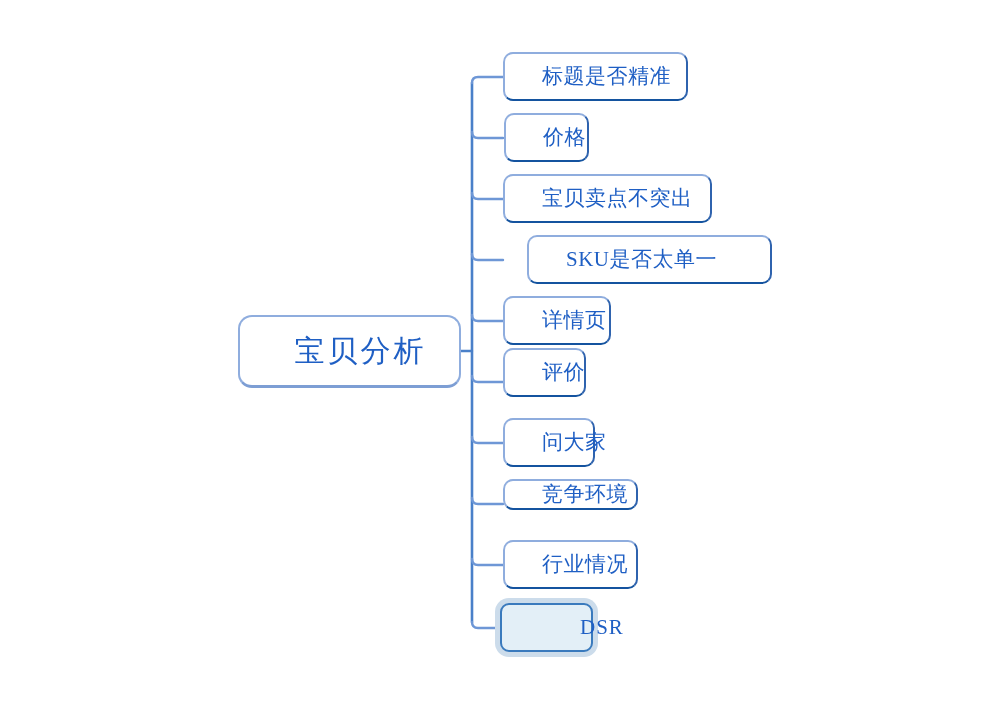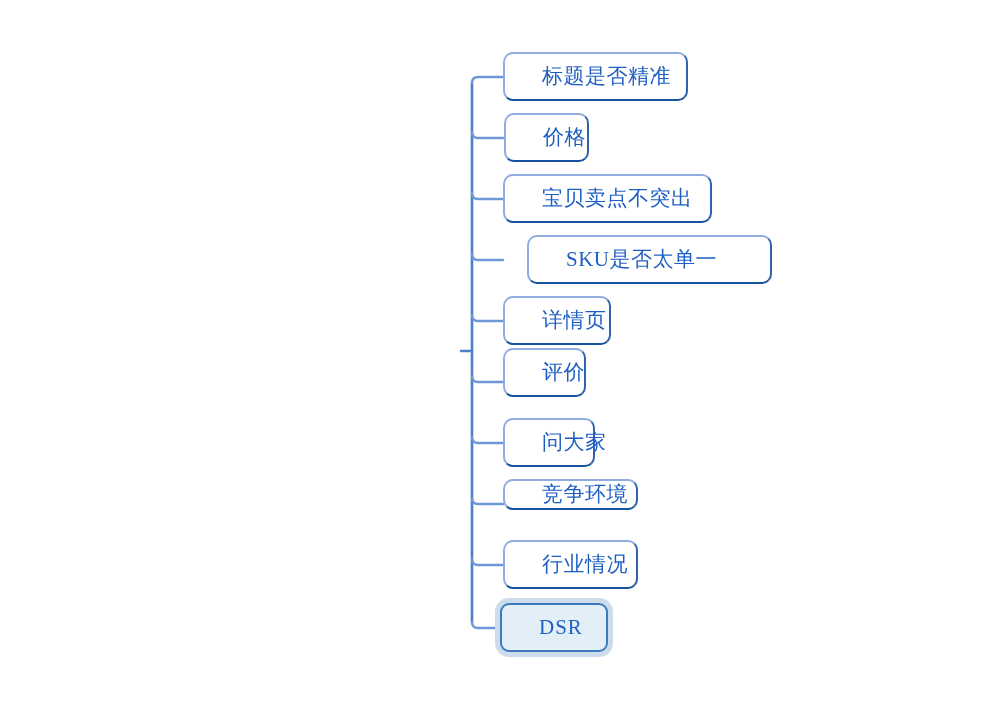--- a/index.html
+++ b/index.html
@@ -106,20 +106,23 @@
       <path d="M472,254 Q472,260 478,260 L503,260"></path>
       <path d="M472,315 Q472,321 478,321 L503,321"></path>
       <path d="M472,376 Q472,382 478,382 L503,382"></path>
       <path d="M472,437 Q472,443 478,443 L503,443"></path>
       <path d="M472,498 Q472,504 478,504 L503,504"></path>
       <path d="M472,559 Q472,565 478,565 L503,565"></path>
       <path d="M472,622 Q472,628 478,628 L500,628"></path>
     </g>
   </svg>
 
+  <div class="node root" id="root-node" style="left: 238px; top: 315px; width: 223px; height: 73px;">
+    <span class="label">宝贝分析</span>
+  </div>
 
   <div id="children-host">
       <div class="node leaf" style="left: 503px; top: 52px; width: 185px; height: 49px;">
         <span class="label">标题是否精准</span>
       </div>
       <div class="node leaf" style="left: 504px; top: 113px; width: 85px; height: 49px;">
         <span class="label">价格</span>
       </div>
       <div class="node leaf" style="left: 503px; top: 174px; width: 209px; height: 49px;">
         <span class="label">宝贝卖点不突出</span>
@@ -135,18 +138,18 @@
       </div>
       <div class="node leaf" style="left: 503px; top: 418px; width: 92px; height: 49px;">
         <span class="label">问大家</span>
       </div>
       <div class="node leaf" style="left: 503px; top: 479px; width: 135px; height: 31px; font-family: Liberation Serif, serif;">
         <span class="label">竞争环境</span>
       </div>
       <div class="node leaf" style="left: 503px; top: 540px; width: 135px; height: 49px;">
         <span class="label">行业情况</span>
       </div>
-      <div class="node selected" style="left: 500px; top: 603px; width: 108px; height: 49px;">
+      <div class="node selected" style="left: 500px; top: 603px; width: 93px; height: 49px; padding-left: 41px;">
         <span class="label">DSR</span>
       </div>
     </div>
 
 </div>
 
 </body></html>

